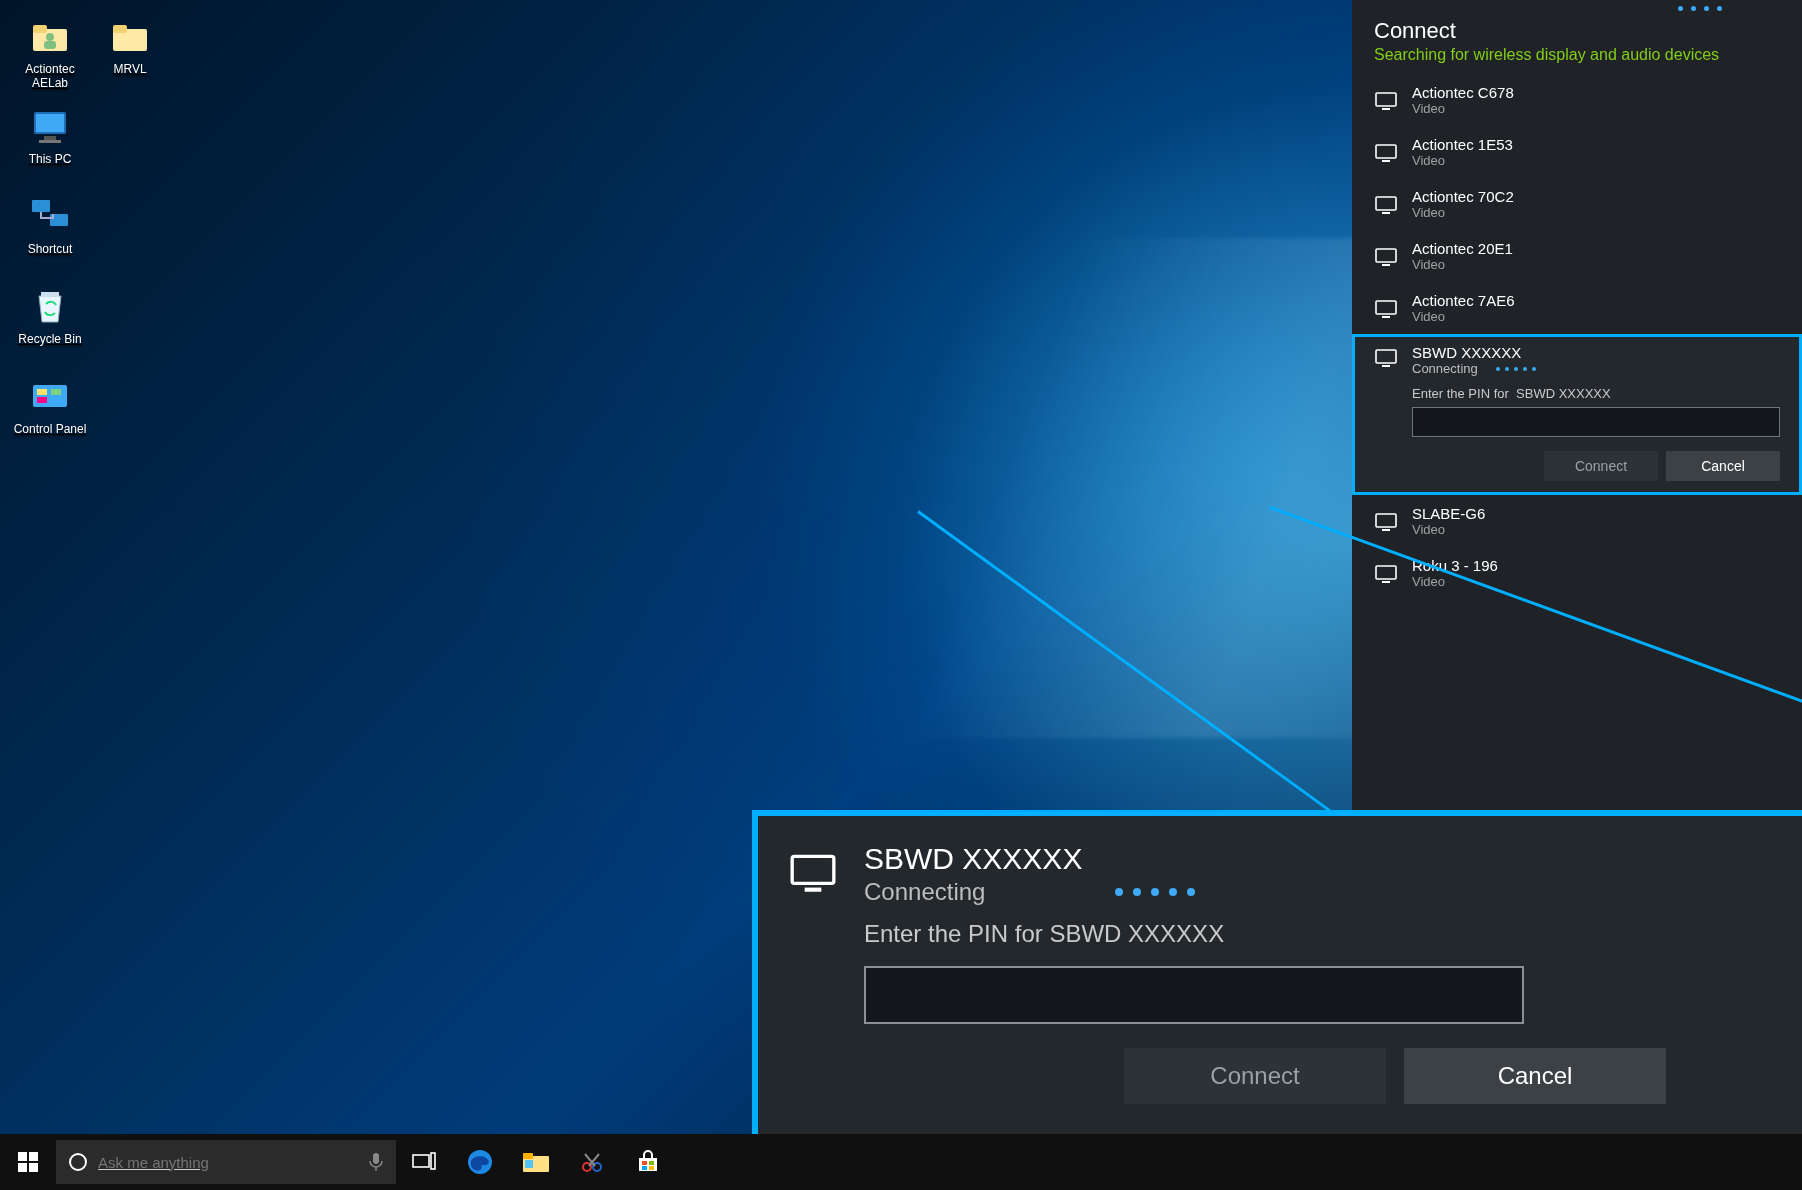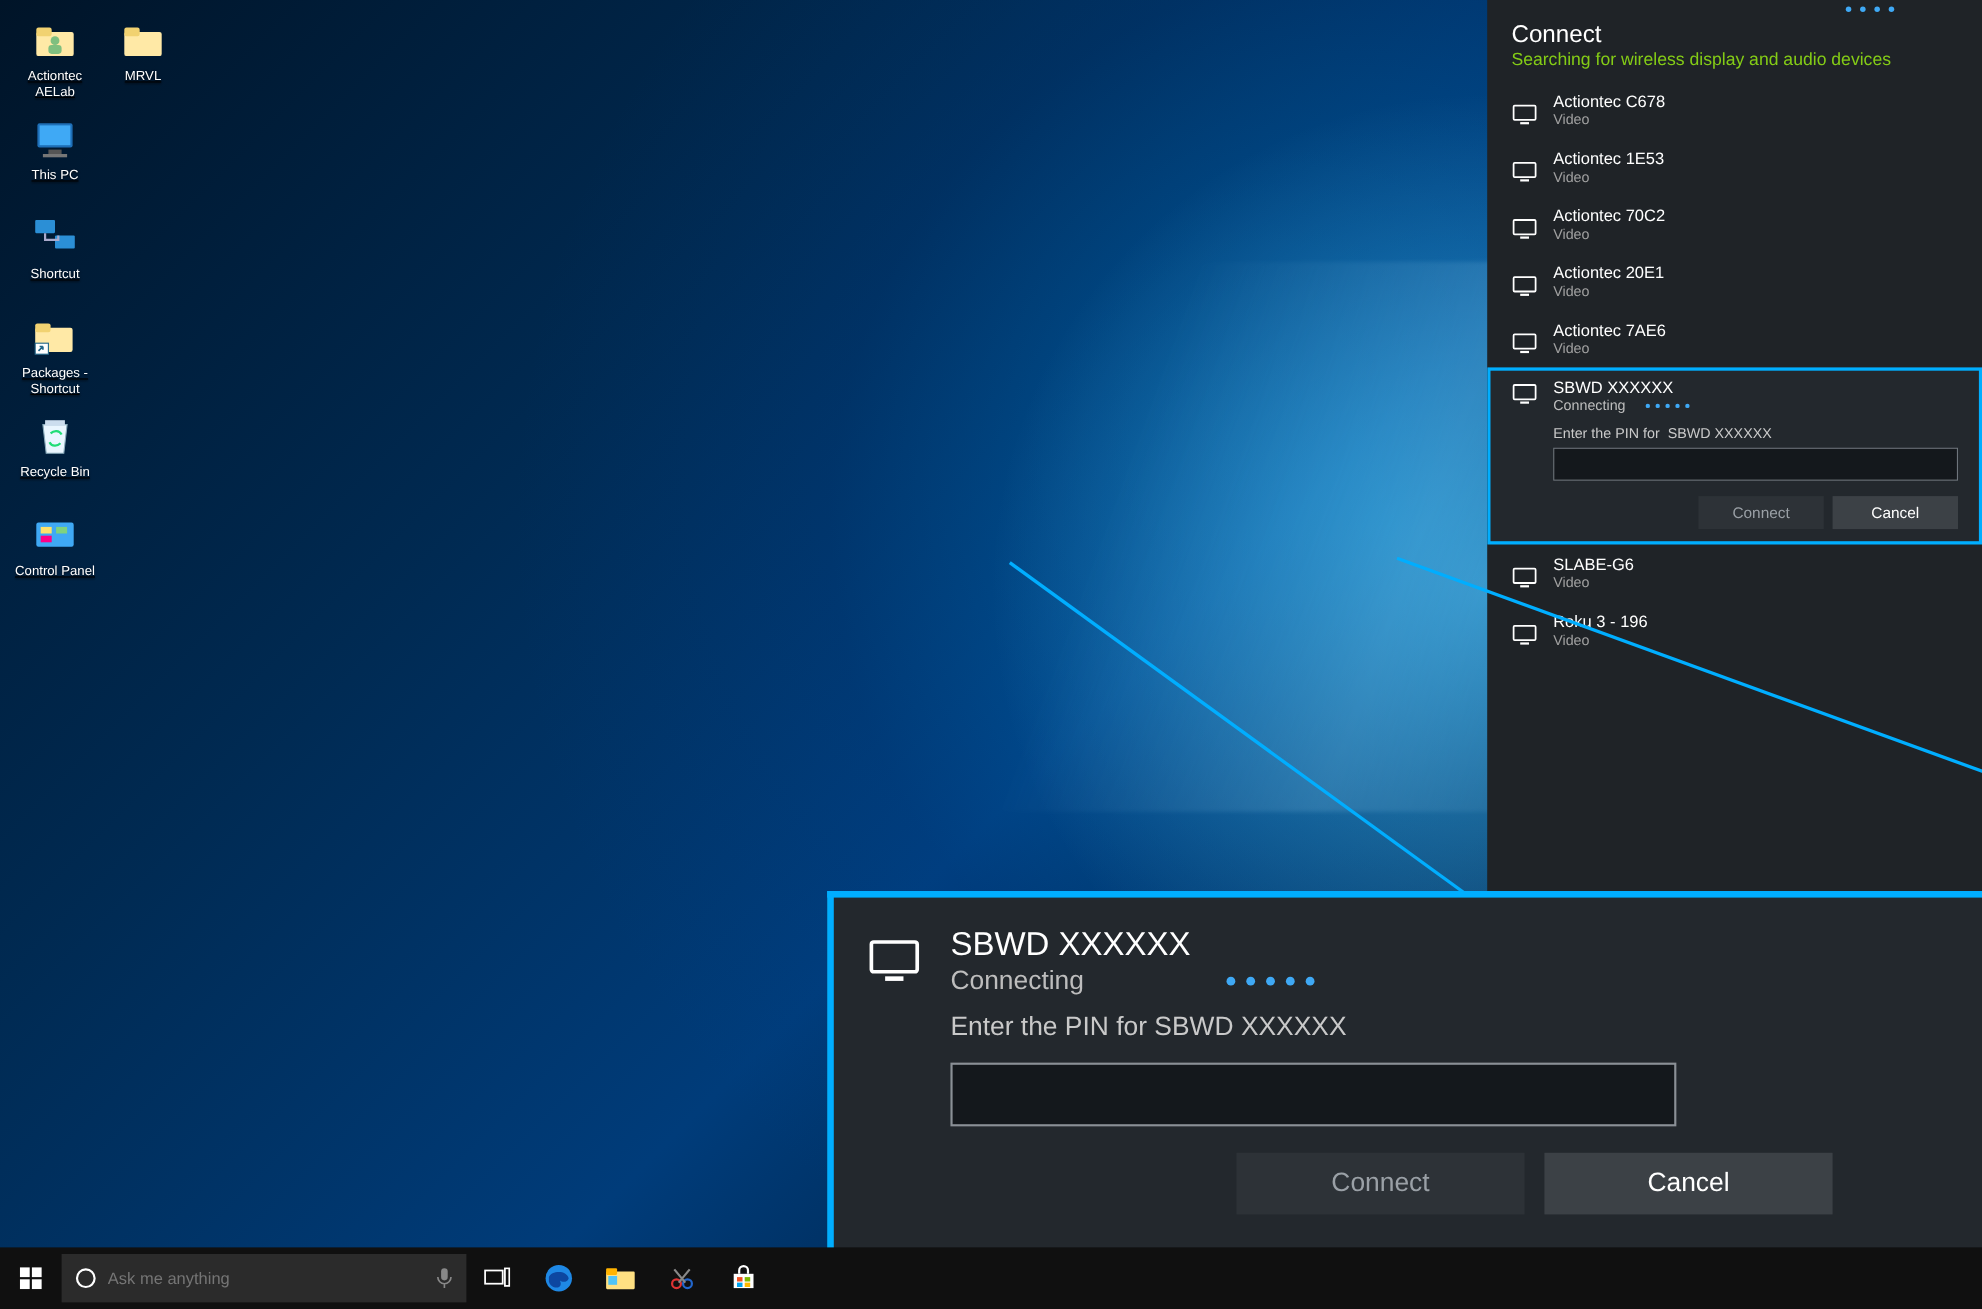--- a/index.html
+++ b/index.html
@@ -40,43 +40,43 @@
   .dicon .glyph { width: 42px; height: 42px; margin-bottom: 4px; display:flex; align-items:center; justify-content:center; }
   .dicon .label { line-height: 14px; word-break: break-word; max-width: 74px; }
 
   
   .taskbar {
     position: absolute; left: 0; right: 0; bottom: 0; height: 56px;
     background: #101010; display: flex; align-items: center;
   }
   .tbtn { width: 56px; height: 56px; display:flex; align-items:center; justify-content:center; color:#fff; }
   .search {
-    height: 44px; width: 368px; background:#2b2b2b; display:flex; align-items:center;
-    padding: 0 12px; color:#ccc; font-size:15px; gap:10px;
+    height: 44px; width: 340px; background:#2b2b2b; display:flex; align-items:center;
+    padding: 0 12px; color:#ccc; font-size:15px; gap:10px;text-decoration:underline;
   }
   .search input{
     flex:1; background:transparent; border:none; color:#ddd; font-size:15px; outline:none;
   }
   .search .mic{ color:#888; }
   .task-icons{ display:flex; height:56px; }
 
   
   .connect-panel {
     position: absolute; top: 0; right: 0; width: 450px; bottom: 56px;
     background: #1f2327; color:#eee; padding: 14px 0 0 0;
     overflow: hidden;
   }
   .cp-head { padding: 4px 22px 10px 22px; }
   .cp-title { font-size: 22px; font-weight: 400; color:#fff; }
   .cp-sub { font-size: 16px; color:#84cc16; margin-top:2px; }
   .cp-dots { position:absolute; top:6px; right:80px; display:flex; gap:8px; }
   .cp-dots span{ width:5px; height:5px; background:#3fa9f5; border-radius:50%; }
 
   .dev {
-    display:flex; align-items:flex-end; gap:14px;
+    display:flex; align-items:center; gap:14px;
     padding:10px 22px 10px 22px;
   }
   .dev .di { width:24px; height:24px; flex-shrink:0; margin-top:2px; }
   .dev .dn { font-size:15px; color:#fff; }
   .dev .dt { font-size:13px; color:#a0a0a0; }
 
   .dev.selected{
     outline: 3px solid #00aeff; outline-offset: -3px;
     background:#23282d;
     flex-direction: row; align-items:flex-start;
@@ -171,33 +171,20 @@
   <div class="drow">
     <div class="dicon">
       <span class="glyph">
         <svg width="42" height="42" viewBox="0 0 42 42">
             <rect x="3" y="4" width="18" height="12" rx="1" fill="#2b8fd6"></rect>
             <rect x="21" y="18" width="18" height="12" rx="1" fill="#2b8fd6"></rect>
             <path d="M12 16v6h12v-4" stroke="#aac" stroke-width="2" fill="none"></path>
           </svg>
       </span>
       <span class="label">Shortcut</span>
-    </div>
-  </div>
-  <div class="drow">
-    <div class="dicon">
-      <span class="glyph">
-        <svg width="42" height="42" viewBox="0 0 42 42">
-            <rect x="3" y="12" width="34" height="22" rx="2" fill="#ffe9a6"></rect>
-            <rect x="3" y="8" width="14" height="8" rx="2" fill="#f1d271"></rect>
-            <rect x="3" y="26" width="12" height="10" fill="#fff" stroke="#268"></rect>
-            <path d="M6 33l4-4m0 0h-3m3 0v3" stroke="#268" stroke-width="1.5" fill="none"></path>
-          </svg>
-      </span>
-      <span class="label">Packages - Shortcut</span>
     </div>
   </div>
   <div class="drow">
     <div class="dicon">
       <span class="glyph">
         <svg width="40" height="42" viewBox="0 0 40 42">
             <path d="M9 10h22l-3 26H12z" fill="#eaf6ff" stroke="#8ab"></path>
             <rect x="11" y="6" width="18" height="5" fill="#cde"></rect>
             <path d="M16 18c3-3 8-3 10 1m-1 8c-3 3-8 3-10-1" stroke="#2d7" stroke-width="2" fill="none"></path>
           </svg>

